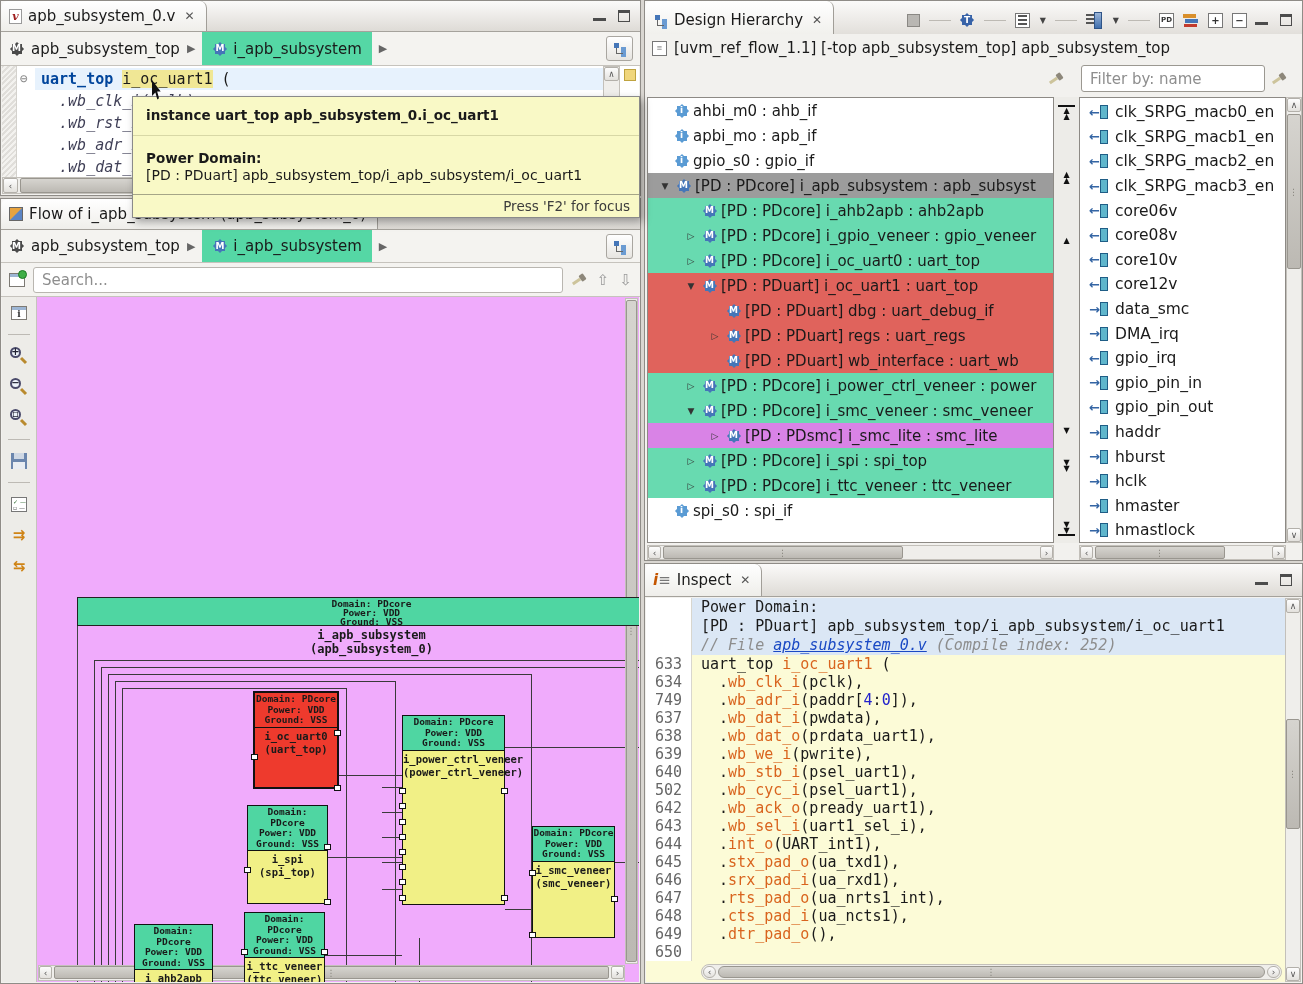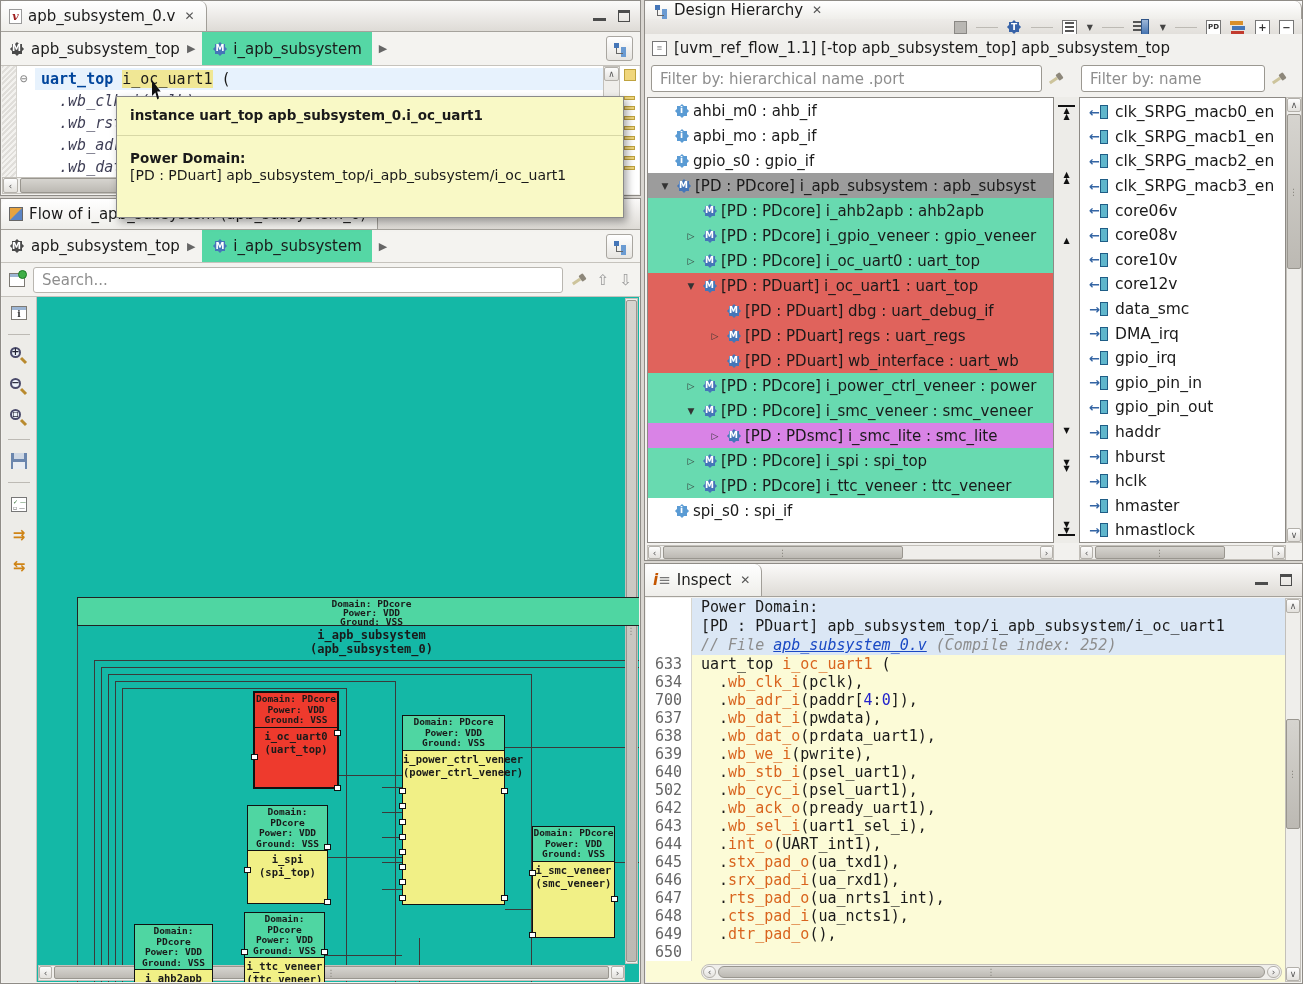--- a/index.html
+++ b/index.html
@@ -30,31 +30,31 @@
   .fold { position:absolute; left:-15px; top:0; color:#8a8a8a; font-size:13px; }
   .kw { color:var(--kw); font-weight:bold; }
   .occ { background:var(--occ); }
   .it { font-style:italic; color:#3f3f56; }
   
   .sb { position:absolute; background:#efeeeb; border:1px solid #c3c0ba; }
   .sb-btn { position:absolute; background:linear-gradient(#fdfdfd,#e3e1dd); border:1px solid #b3b0aa; border-radius:2px; font-size:9px; color:#555; display:flex; align-items:center; justify-content:center; }
   .sb-thumb { position:absolute; background:linear-gradient(#d6d4cf,#bcb9b3); border:1px solid #99968f; border-radius:2px; }
   .sb-thumb:after { content:"⋮"; position:absolute; inset:0; display:flex; align-items:center; justify-content:center; color:#8b8881; font-size:9px; letter-spacing:1px; }
   
-  #tooltip { position:absolute; left:116px; top:96px; width:508px; height:122px; background:var(--tt); border:1px solid #8a8a8a; box-shadow:3px 4px 8px rgba(0,0,0,.35); z-index:60; font-size:14px; }
+  #tooltip { position:absolute; left:132px; top:96px; width:508px; height:122px; background:var(--tt); border:1px solid #8a8a8a; box-shadow:3px 4px 8px rgba(0,0,0,.35); z-index:60; font-size:14px; }
   .tt-title { font-weight:bold; padding:10px 13px 4px; font-size:13.5px; }
   .tt-sep { border-top:1px solid #d8d8a6; margin:8px 0 14px; }
   .tt-label { font-weight:bold; padding:0 13px; font-size:13.5px; }
   .tt-val { padding:1px 13px; font-size:14px; }
   .tt-foot { position:absolute; bottom:0; left:0; right:0; height:23px; border-top:1px solid #a6a687; display:flex; justify-content:flex-end; align-items:center; padding-right:9px; color:#3c3c3c; font-size:13.5px; }
   
   #flow-toolbar { position:absolute; left:1px; top:98px; bottom:1px; width:35px; background:#edecE8; border-right:1px solid #c6c3bd; display:flex; flex-direction:column; align-items:center; padding-top:4px; gap:7px; }
   .tool { width:24px; height:24px; display:flex; align-items:center; justify-content:center; position:relative; }
   .tsep { width:22px; border-top:1px solid #bdbab4; margin:2px 0; }
-  #canvas { position:absolute; left:36px; top:98px; right:1px; bottom:1px; background:#14b8a6; overflow:hidden;text-decoration:underline; }
+  #canvas { position:absolute; left:36px; top:98px; right:1px; bottom:1px; background:#f0abfc; overflow:hidden;text-decoration:underline; }
   .wire { position:absolute; border:1px solid #3a3a3a; }
   .wseg { position:absolute; background:#3a3a3a; }
   .dbanner { position:absolute; background:var(--bhead); border:1px solid #222; text-align:center; font-family:"DejaVu Sans Mono",monospace; font-size:9.5px; font-weight:bold; line-height:9px; padding-top:1px; z-index:4; }
   .dtitle { position:absolute; text-align:center; font-family:"DejaVu Sans Mono",monospace; font-weight:bold; font-size:12px; line-height:14px; z-index:4; }
   .dblock { position:absolute; border:1px solid #111; font-family:"DejaVu Sans Mono",monospace; text-align:center; z-index:5; }
   .dblock.thick { border-width:2px; }
   .dhead { border-bottom:1px solid #111; font-size:9.5px; font-weight:bold; line-height:10.5px; padding:1px 0; }
   .dname { font-size:10.5px; font-weight:bold; line-height:13px; padding-top:2px; }
   .dport { position:absolute; width:7px; height:6px; background:#fff; border:1px solid #111; z-index:6; }
   
@@ -334,25 +334,26 @@
         <div class="sb-thumb" style="left:0;top:1px;width:11px;bottom:1px;"></div>
       </div>
     </div>
 </div>
 
 <div id="tooltip">
   <div class="tt-title">instance uart_top apb_subsystem_0.i_oc_uart1</div>
   <div class="tt-sep"></div>
   <div class="tt-label">Power Domain:</div>
   <div class="tt-val">[PD : PDuart] apb_subsystem_top/i_apb_subsystem/i_oc_uart1</div>
+  <div class="tt-foot">Press 'F2' for focus</div>
 </div>
 <div class="cursorp" style="left:152px;top:80px;"></div>
 
 <div class="pane" id="hier-pane" style="left:644px;top:0;width:659px;height:561px;">
-  <div class="tabbar" style="height:39px;flex-direction:column;">
+  <div class="tabbar" style="height:39px;">
     <div class="tab">
       <span class="treeic"></span>
       <span>Design Hierarchy</span>
       <span class="x">✕</span>
     </div>
     <div id="hier-toolbar" style="margin-left:auto;display:flex;align-items:center;gap:9px;padding-right:8px;">
         <span class="stop-sq"></span>
         <span class="tsep"></span>
         <span class="star" style="--c:#3863a8">
           <i></i>
@@ -373,21 +374,20 @@
       </div>
     <div class="winbtns" style="margin-left:0;">
       <span class="wmin"></span>
       <span class="wmax"></span>
     </div>
   </div>
   <div class="htitle">
     <span class="box14" style="color:#999;">≡</span>
     <span>[uvm_ref_flow_1.1] [-top apb_subsystem_top] apb_subsystem_top</span>
   </div>
-  <input class="filter" style="left: 6px; top: 64px; width: 391px;" placeholder="Filter by: hierarchical name .port">
   <span class="ic-brush" style="position:absolute;left:403px;top:70px;"></span>
   <input class="filter" style="left: 436px; top: 64px; width: 184px;" placeholder="Filter by: name">
   <span class="ic-brush" style="position:absolute;left:626px;top:70px;"></span>
 
   <div id="tree">
       <div class="trow " style="padding-left:26px;">
         <span class="star" style="--c:#5a9bd4">
           <i></i>
           <i class="r"></i>
           <b>i</b>
@@ -682,21 +682,21 @@
       <span class="wmin"></span>
       <span class="wmax"></span>
     </div>
   </div>
   <div id="inspect-body">
       <div class="iline hd"><span class="ln"></span><span class="lc">Power Domain:</span></div>
       <div class="iline hd"><span class="ln"></span><span class="lc">[PD : PDuart] apb_subsystem_top/i_apb_subsystem/i_oc_uart1</span></div>
       <div class="iline hd"><span class="ln"></span><span class="lc"><span class="cmt">// File </span><span class="lnk">apb_subsystem_0.v</span><span class="cmt"> (Compile index: 252)</span></span></div>
       <div class="iline"><span class="ln">633</span><span class="lc"><span class="">uart_top </span><span class="o">i_oc_uart1</span><span class=""> (</span></span></div>
       <div class="iline"><span class="ln">634</span><span class="lc"><span class="">  .</span><span class="o">wb_clk_i</span><span class="">(pclk),</span></span></div>
-      <div class="iline"><span class="ln">700</span><span class="lc"><span class="">  .</span><span class="o">wb_adr_i</span><span class="">(paddr[</span><span class="n">4</span><span class="">:</span><span class="n">0</span><span class="">]),</span></span></div>
+      <div class="iline"><span class="ln">749</span><span class="lc"><span class="">  .</span><span class="o">wb_adr_i</span><span class="">(paddr[</span><span class="n">4</span><span class="">:</span><span class="n">0</span><span class="">]),</span></span></div>
       <div class="iline"><span class="ln">637</span><span class="lc"><span class="">  .</span><span class="o">wb_dat_i</span><span class="">(pwdata),</span></span></div>
       <div class="iline"><span class="ln">638</span><span class="lc"><span class="">  .</span><span class="o">wb_dat_o</span><span class="">(prdata_uart1),</span></span></div>
       <div class="iline"><span class="ln">639</span><span class="lc"><span class="">  .</span><span class="o">wb_we_i</span><span class="">(pwrite),</span></span></div>
       <div class="iline"><span class="ln">640</span><span class="lc"><span class="">  .</span><span class="o">wb_stb_i</span><span class="">(psel_uart1),</span></span></div>
       <div class="iline"><span class="ln">502</span><span class="lc"><span class="">  .</span><span class="o">wb_cyc_i</span><span class="">(psel_uart1),</span></span></div>
       <div class="iline"><span class="ln">642</span><span class="lc"><span class="">  .</span><span class="o">wb_ack_o</span><span class="">(pready_uart1),</span></span></div>
       <div class="iline"><span class="ln">643</span><span class="lc"><span class="">  .</span><span class="o">wb_sel_i</span><span class="">(uart1_sel_i),</span></span></div>
       <div class="iline"><span class="ln">644</span><span class="lc"><span class="">  .</span><span class="o">int_o</span><span class="">(UART_int1),</span></span></div>
       <div class="iline"><span class="ln">645</span><span class="lc"><span class="">  .</span><span class="o">stx_pad_o</span><span class="">(ua_txd1),</span></span></div>
       <div class="iline"><span class="ln">646</span><span class="lc"><span class="">  .</span><span class="o">srx_pad_i</span><span class="">(ua_rxd1),</span></span></div>

